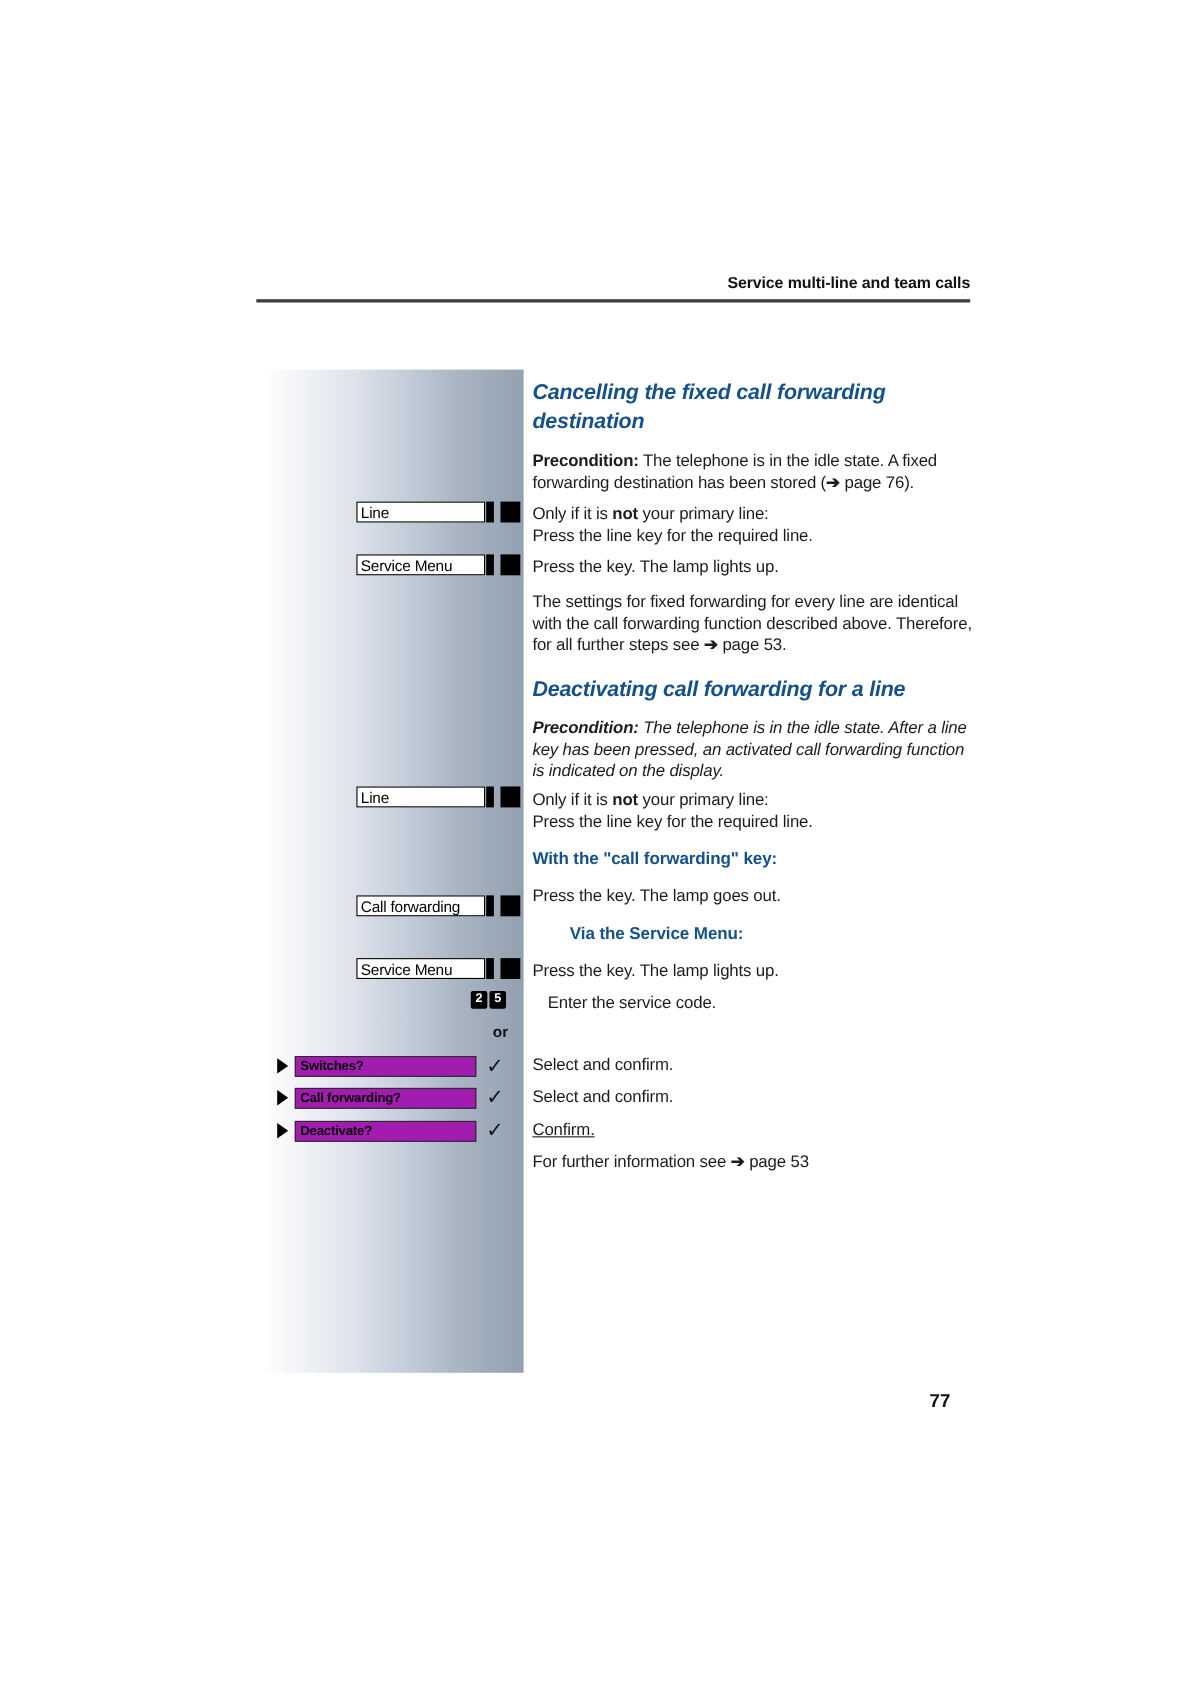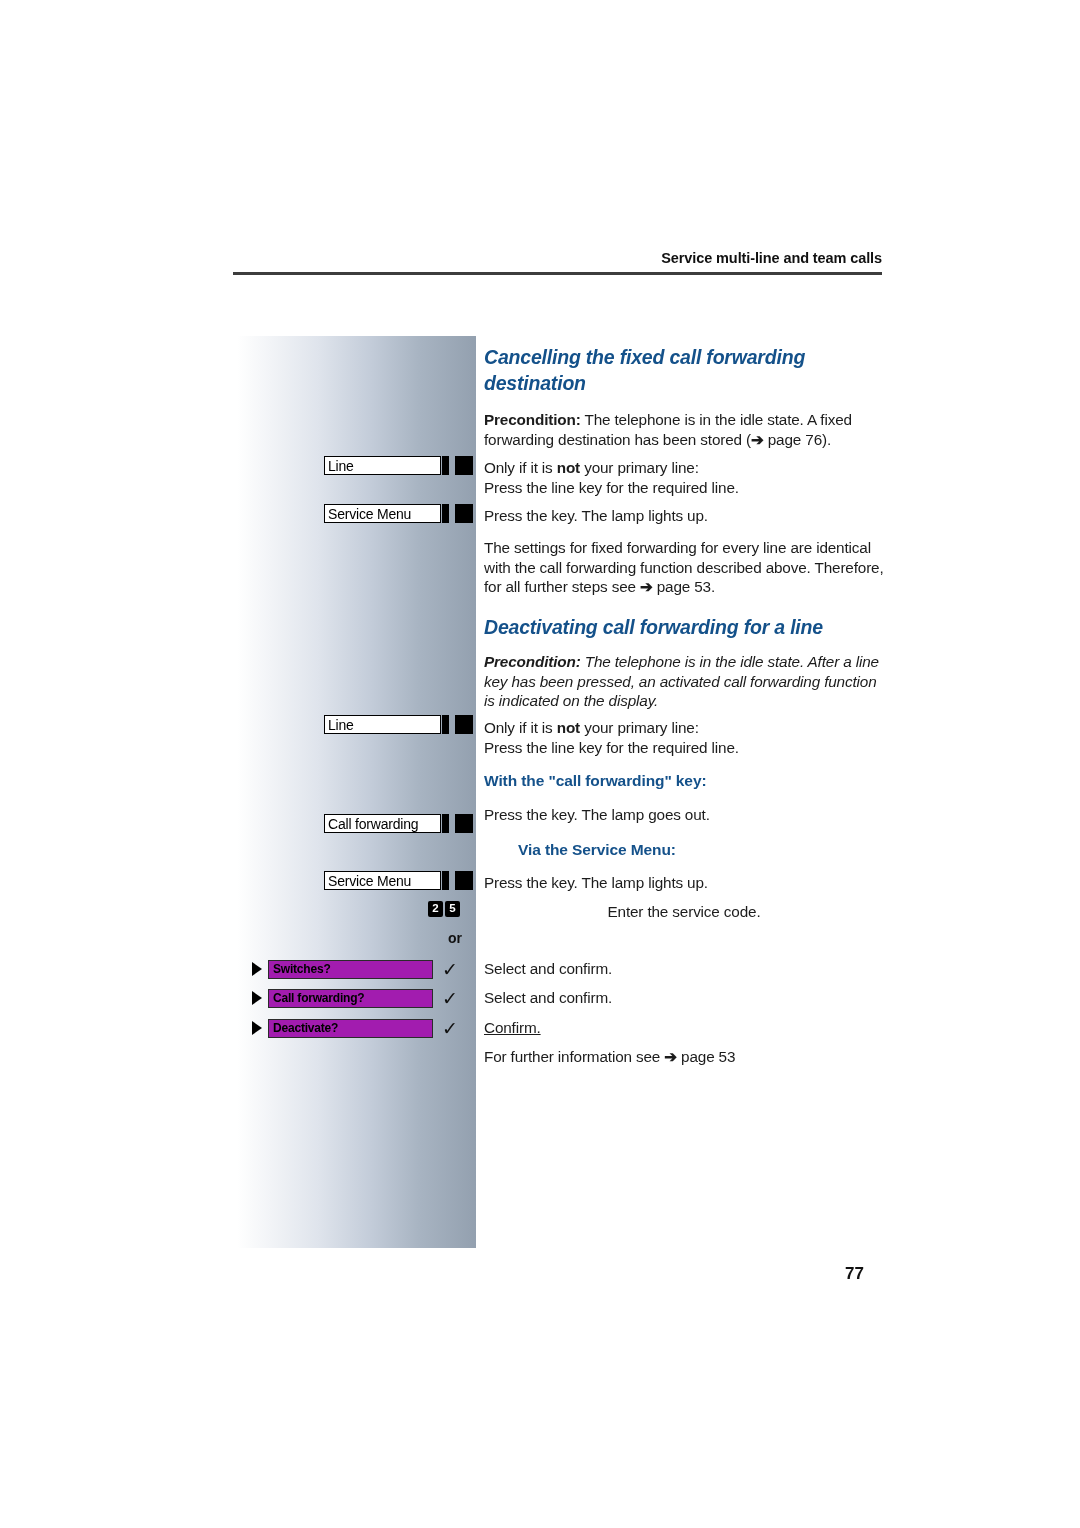--- a/index.html
+++ b/index.html
@@ -310,21 +310,21 @@
   </p>
 
   <h2 class="h-minor" style="position:absolute; left:0; top:432px;">With the "call forwarding" key:</h2>
 
   <p class="para" style="position:absolute; left:0; top:465px; width:400px;">Press the key. The lamp goes out.</p>
 
   <h2 class="h-minor" style="position:absolute; left:0; top:501px;margin-left:34px;">Via the Service Menu:</h2>
 
   <p class="para" style="position:absolute; left:0; top:533px; width:400px;">Press the key. The lamp lights up.</p>
 
-  <p class="para" style="position:absolute; left:0; top:562px; width:400px;text-align:center;">Enter the service code.</p>
+  <p class="para" style="position:absolute; left:14px; top:562px; width:400px;">Enter the service code.</p>
 
   <p class="para" style="position:absolute; left:0; top:619px; width:400px;">Select and confirm.</p>
 
   <p class="para" style="position:absolute; left:0; top:648px; width:400px;">Select and confirm.</p>
 
   <p class="para" style="position:absolute; left:0; top:678px; width:400px;text-decoration:underline;">Confirm.</p>
 
   <p class="para" style="position:absolute; left:0; top:707px; width:400px;">
     <span>For further information see </span><span class="arrow-glyph">➔</span><span> page 53</span>
   </p>

